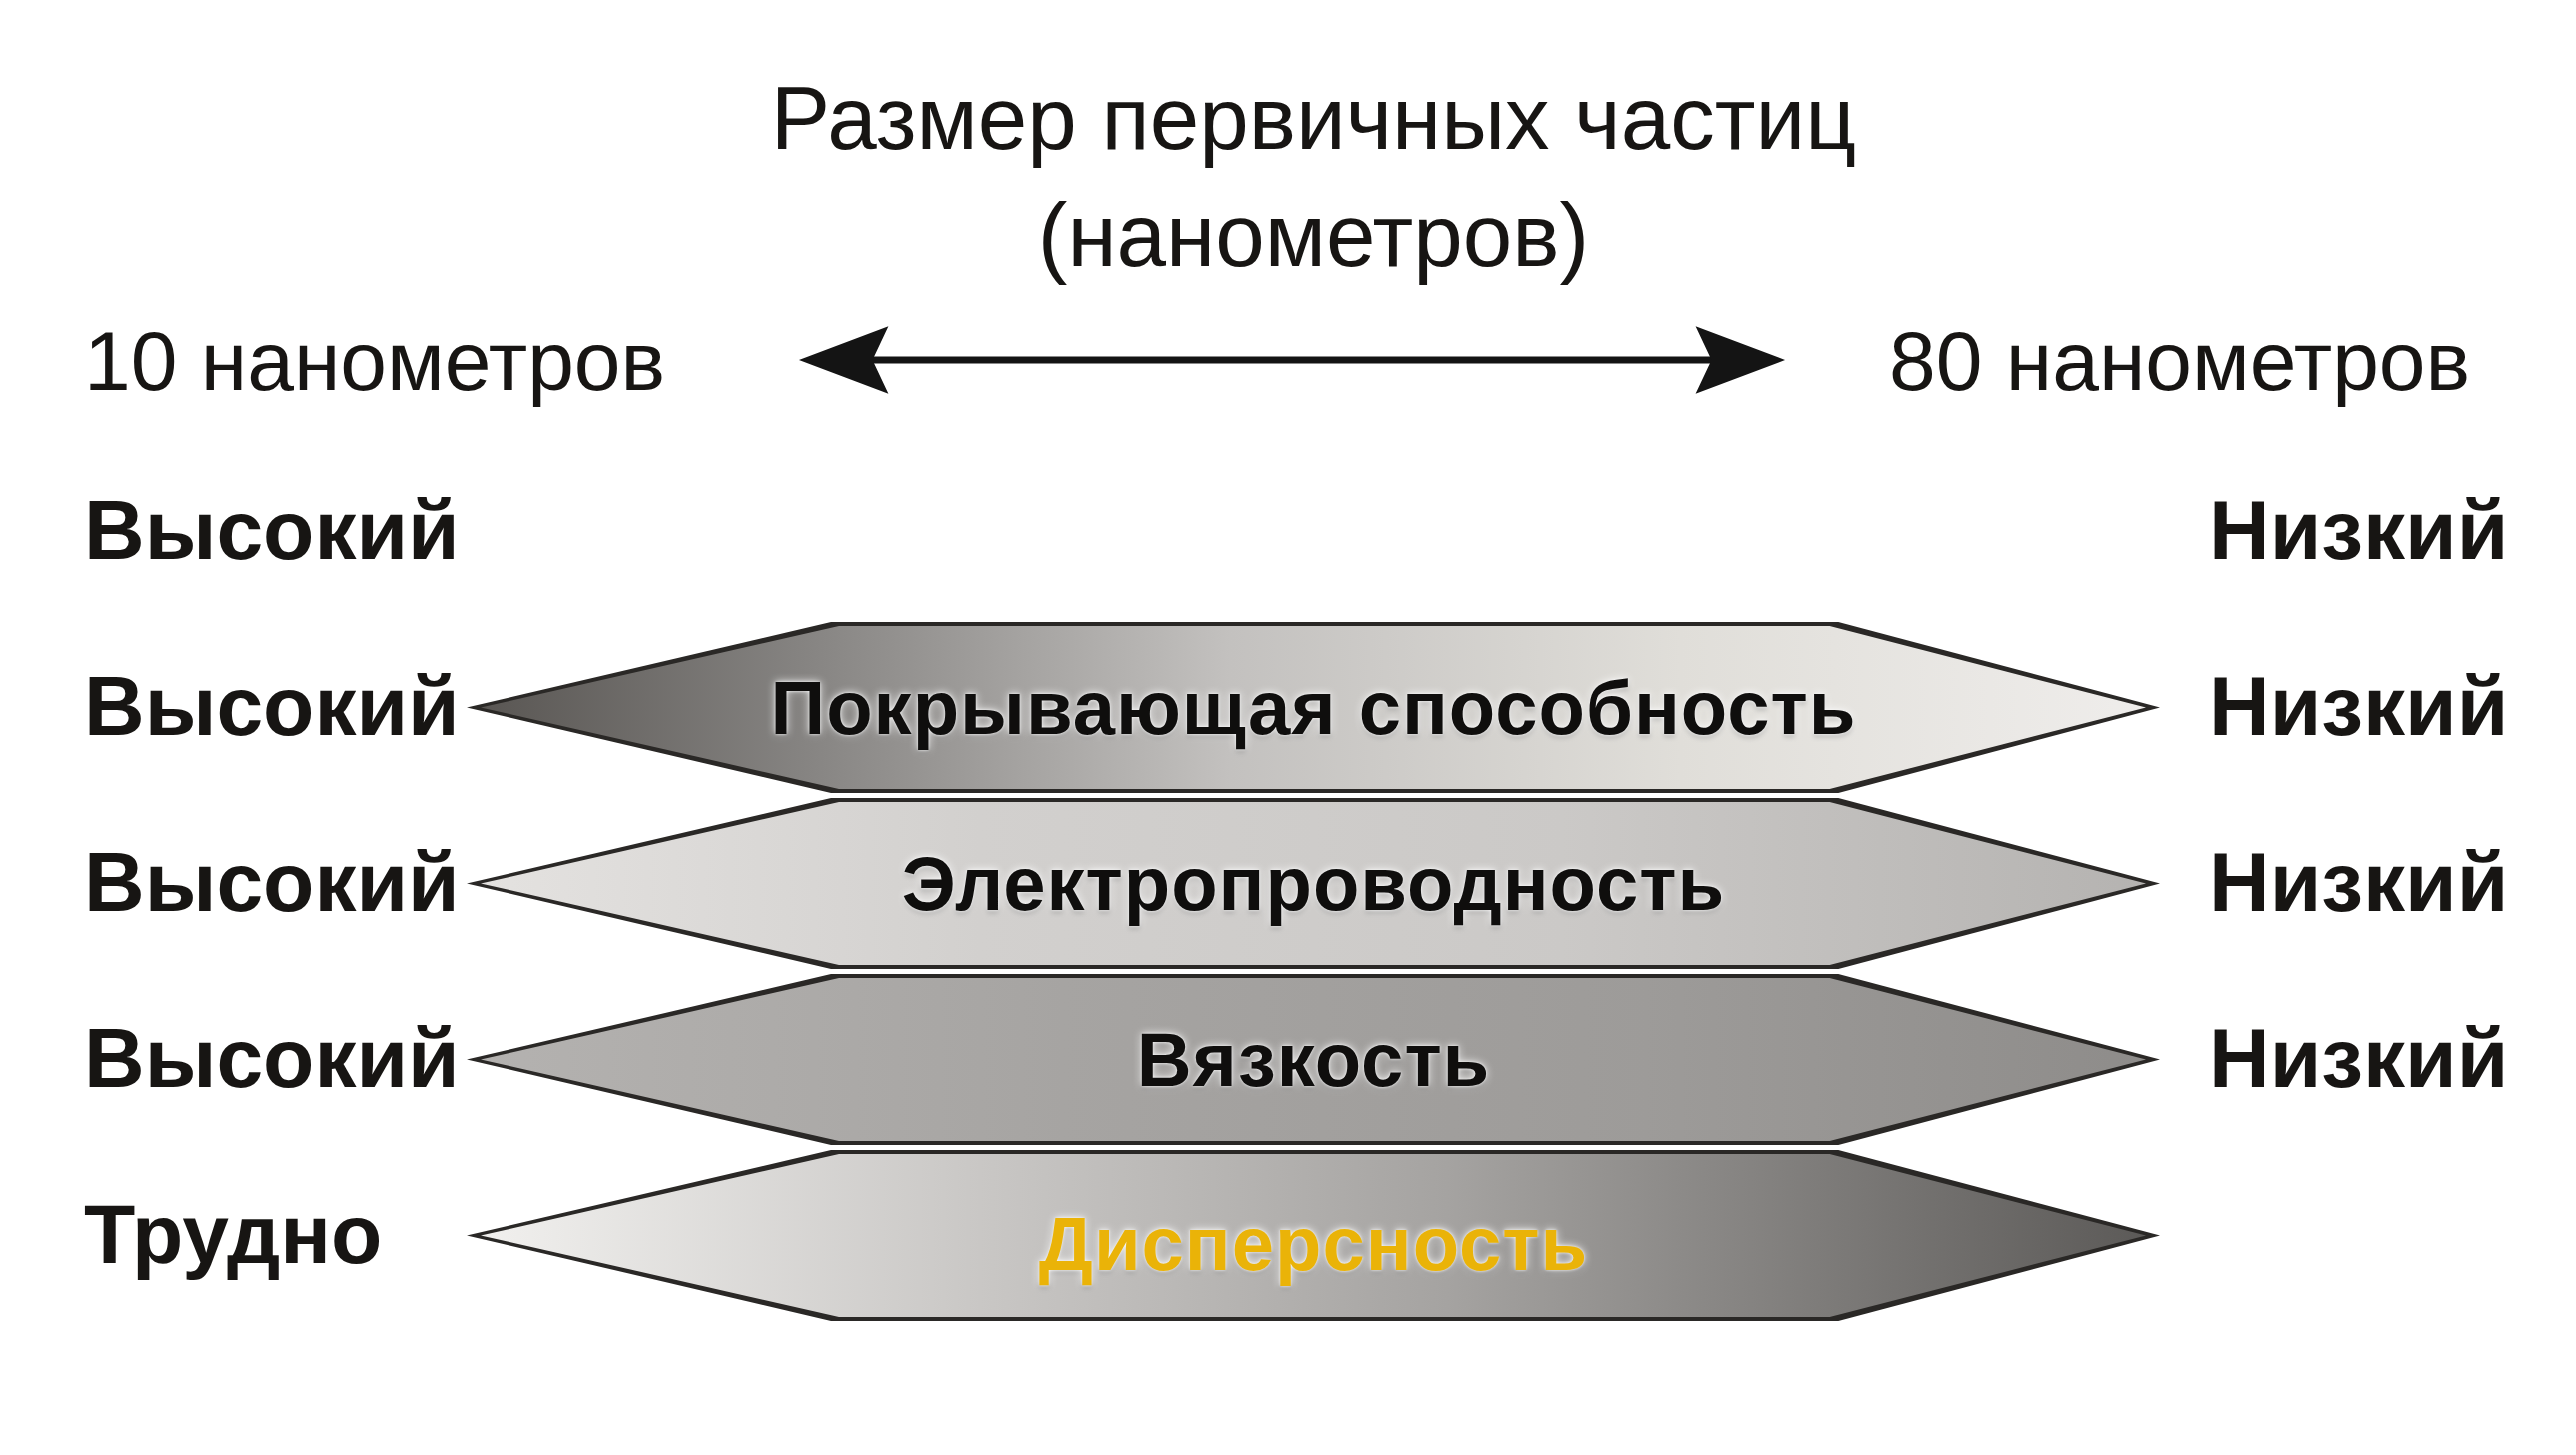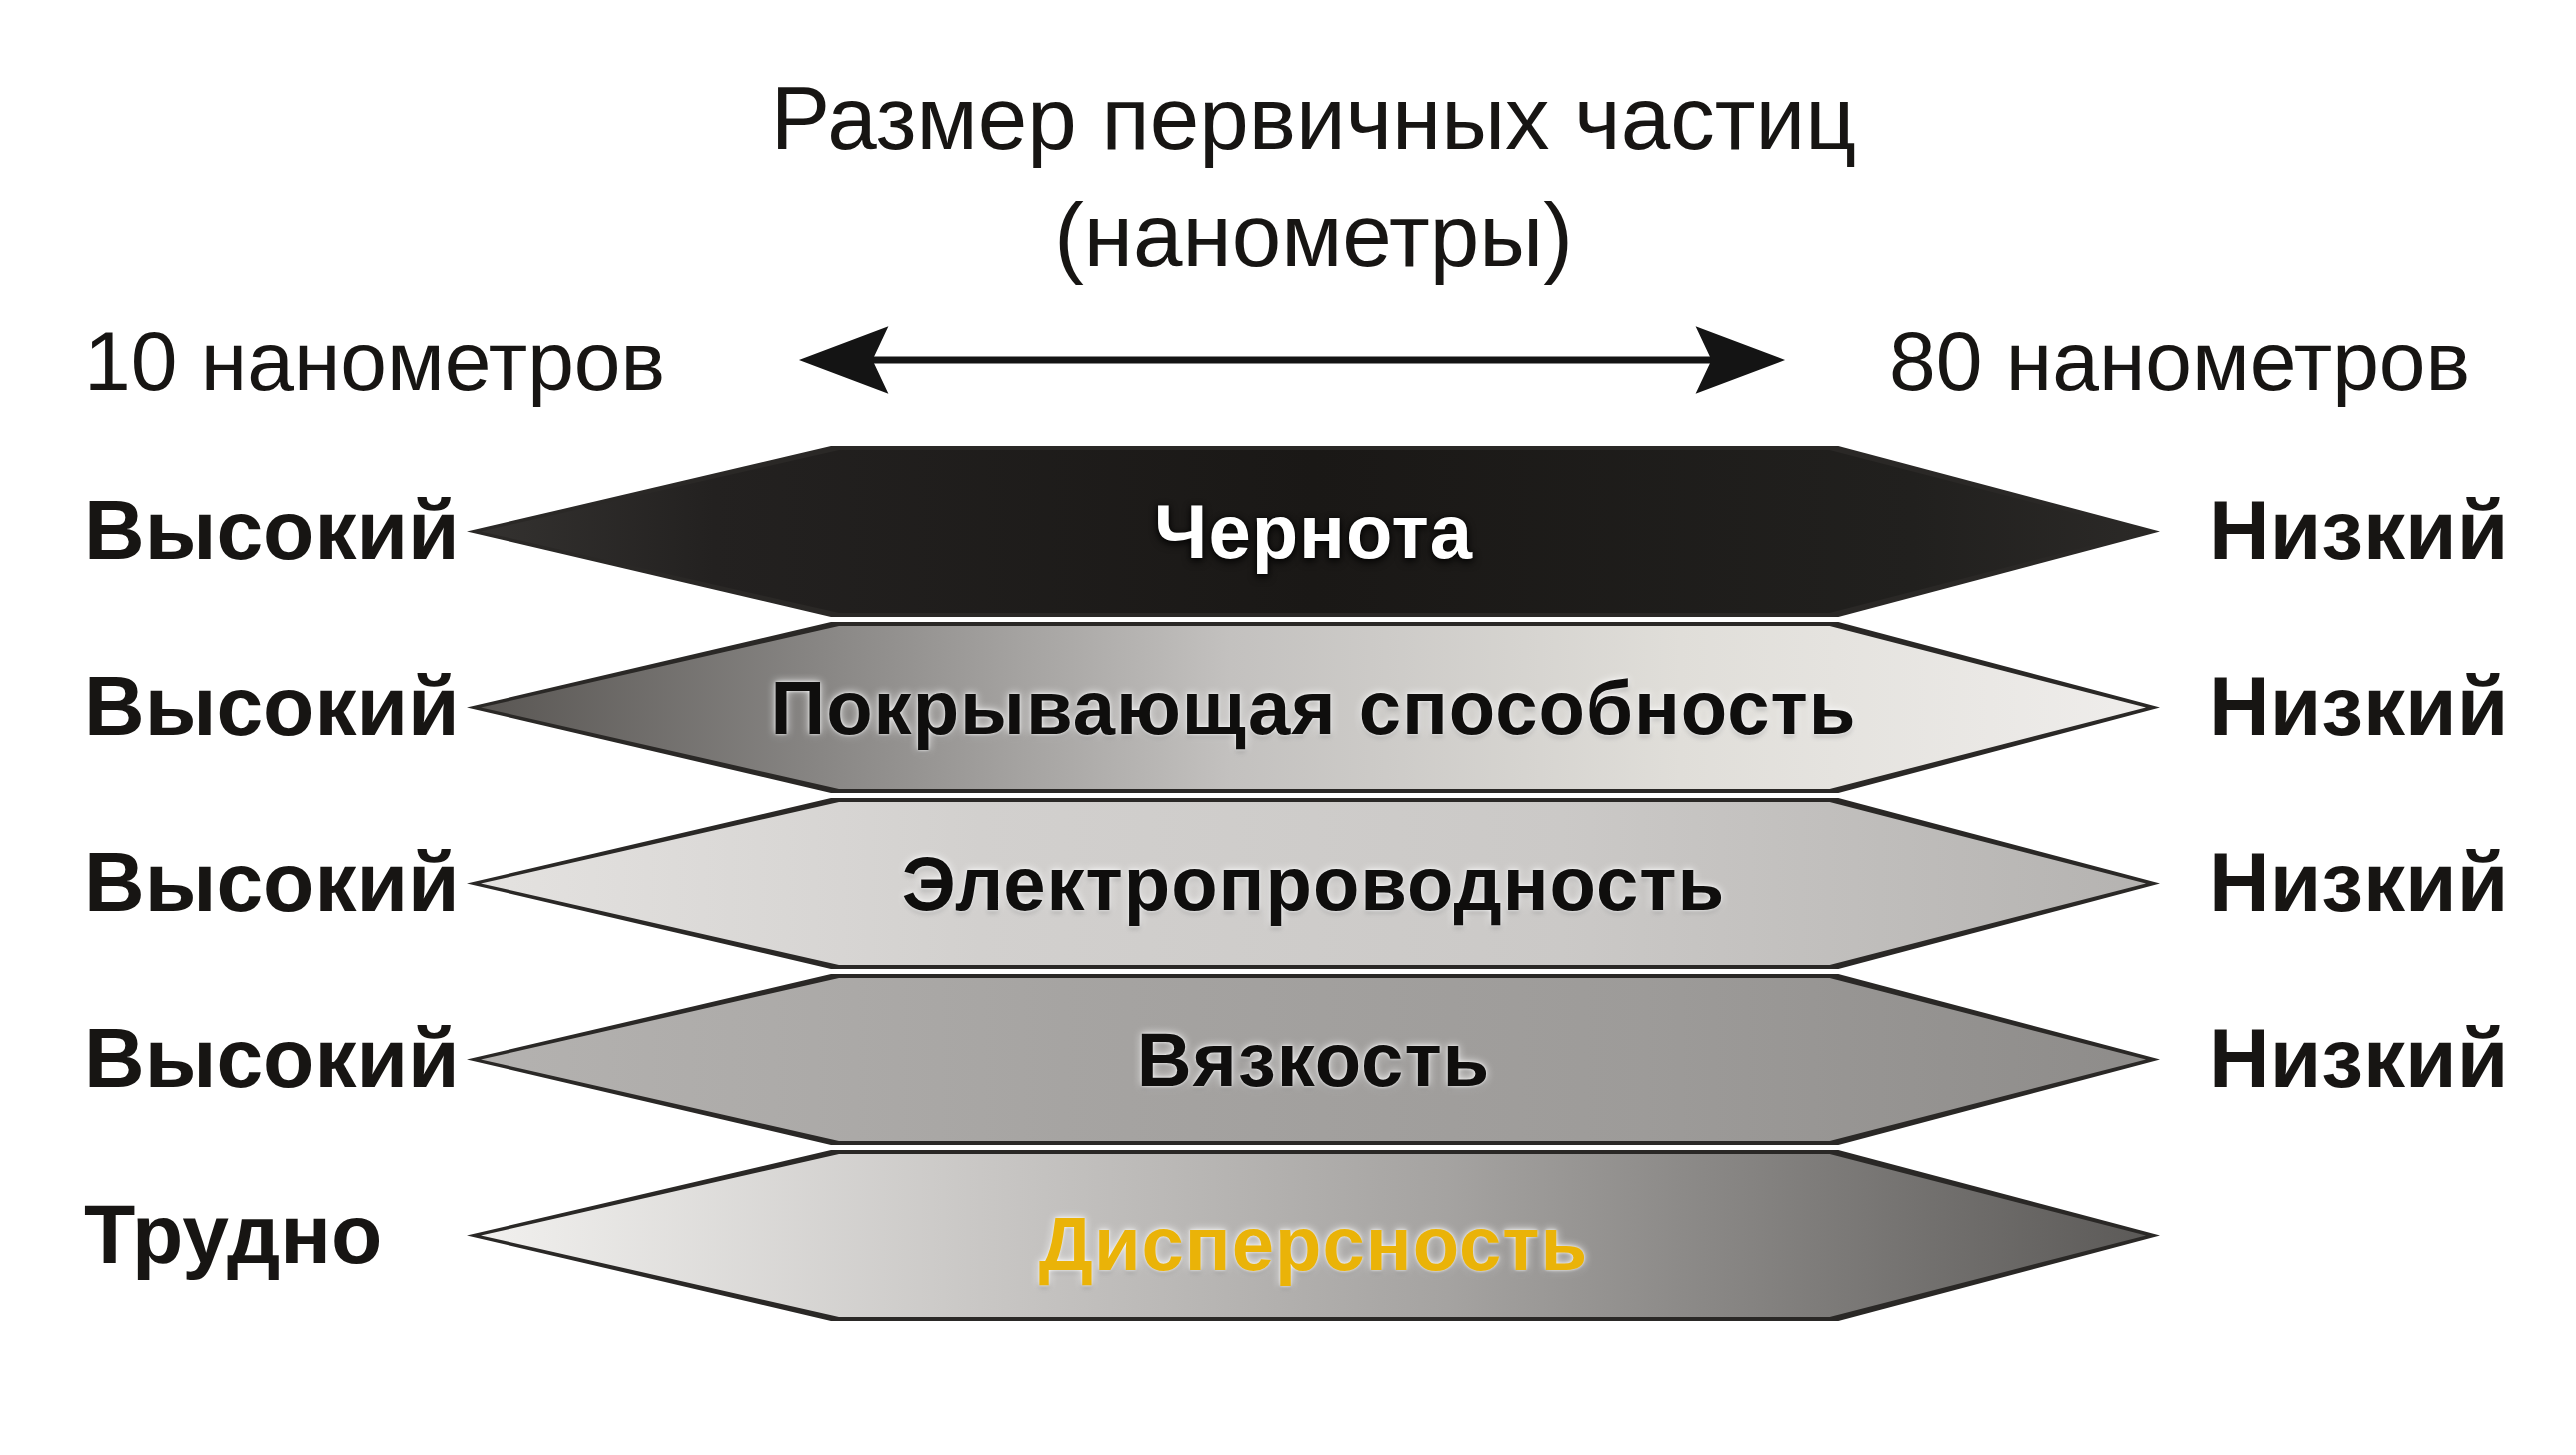--- a/index.html
+++ b/index.html
@@ -54,37 +54,33 @@
   
   .row-0{top:446px;} .row-1{top:622px;} .row-2{top:798px;} .row-3{top:974px;} .row-4{top:1150px;}
 </style>
 </head>
 <body>
 
 <div class="stage">
 
   <div class="title-block">
     <div>Размер первичных частиц</div>
-    <div>(нанометры)</div>
+    <div>(нанометров)</div>
   </div>
 
   <div class="scale-label left">10 нанометров</div>
   <svg class="size-arrow" viewBox="0 0 1008 80">
     <line x1="70" y1="40" x2="940" y2="40"></line>
     <polygon points="8,40 98,6 82,40 98,74"></polygon>
     <polygon points="1000,40 910,6 926,40 910,74"></polygon>
   </svg>
   <div class="scale-label right">80 нанометров</div>
 
   <div class="row row-0">
     <div class="side-label left">Высокий</div>
-    <div class="band">
-      <div class="band-fill" style="background: linear-gradient(90deg, rgb(52, 50, 48) 0%, rgb(35, 33, 32) 14%, rgb(26, 24, 22) 50%, rgb(33, 32, 30) 86%, rgb(43, 41, 39) 100%);"></div>
-      <div class="band-label glow-dark" style="color: rgb(255, 255, 255);">Чернота</div>
-    </div>
     <div class="side-label right">Низкий</div>
   </div>
 
   <div class="row row-1">
     <div class="side-label left">Высокий</div>
     <div class="band">
       <div class="band-fill" style="background: linear-gradient(90deg, rgb(89, 86, 83) 0%, rgb(135, 133, 131) 20%, rgb(195, 193, 191) 45%, rgb(224, 222, 217) 72%, rgb(239, 237, 235) 100%);"></div>
       <div class="band-label glow-light" style="color: rgb(15, 14, 13);">Покрывающая способность</div>
     </div>
     <div class="side-label right">Низкий</div>

